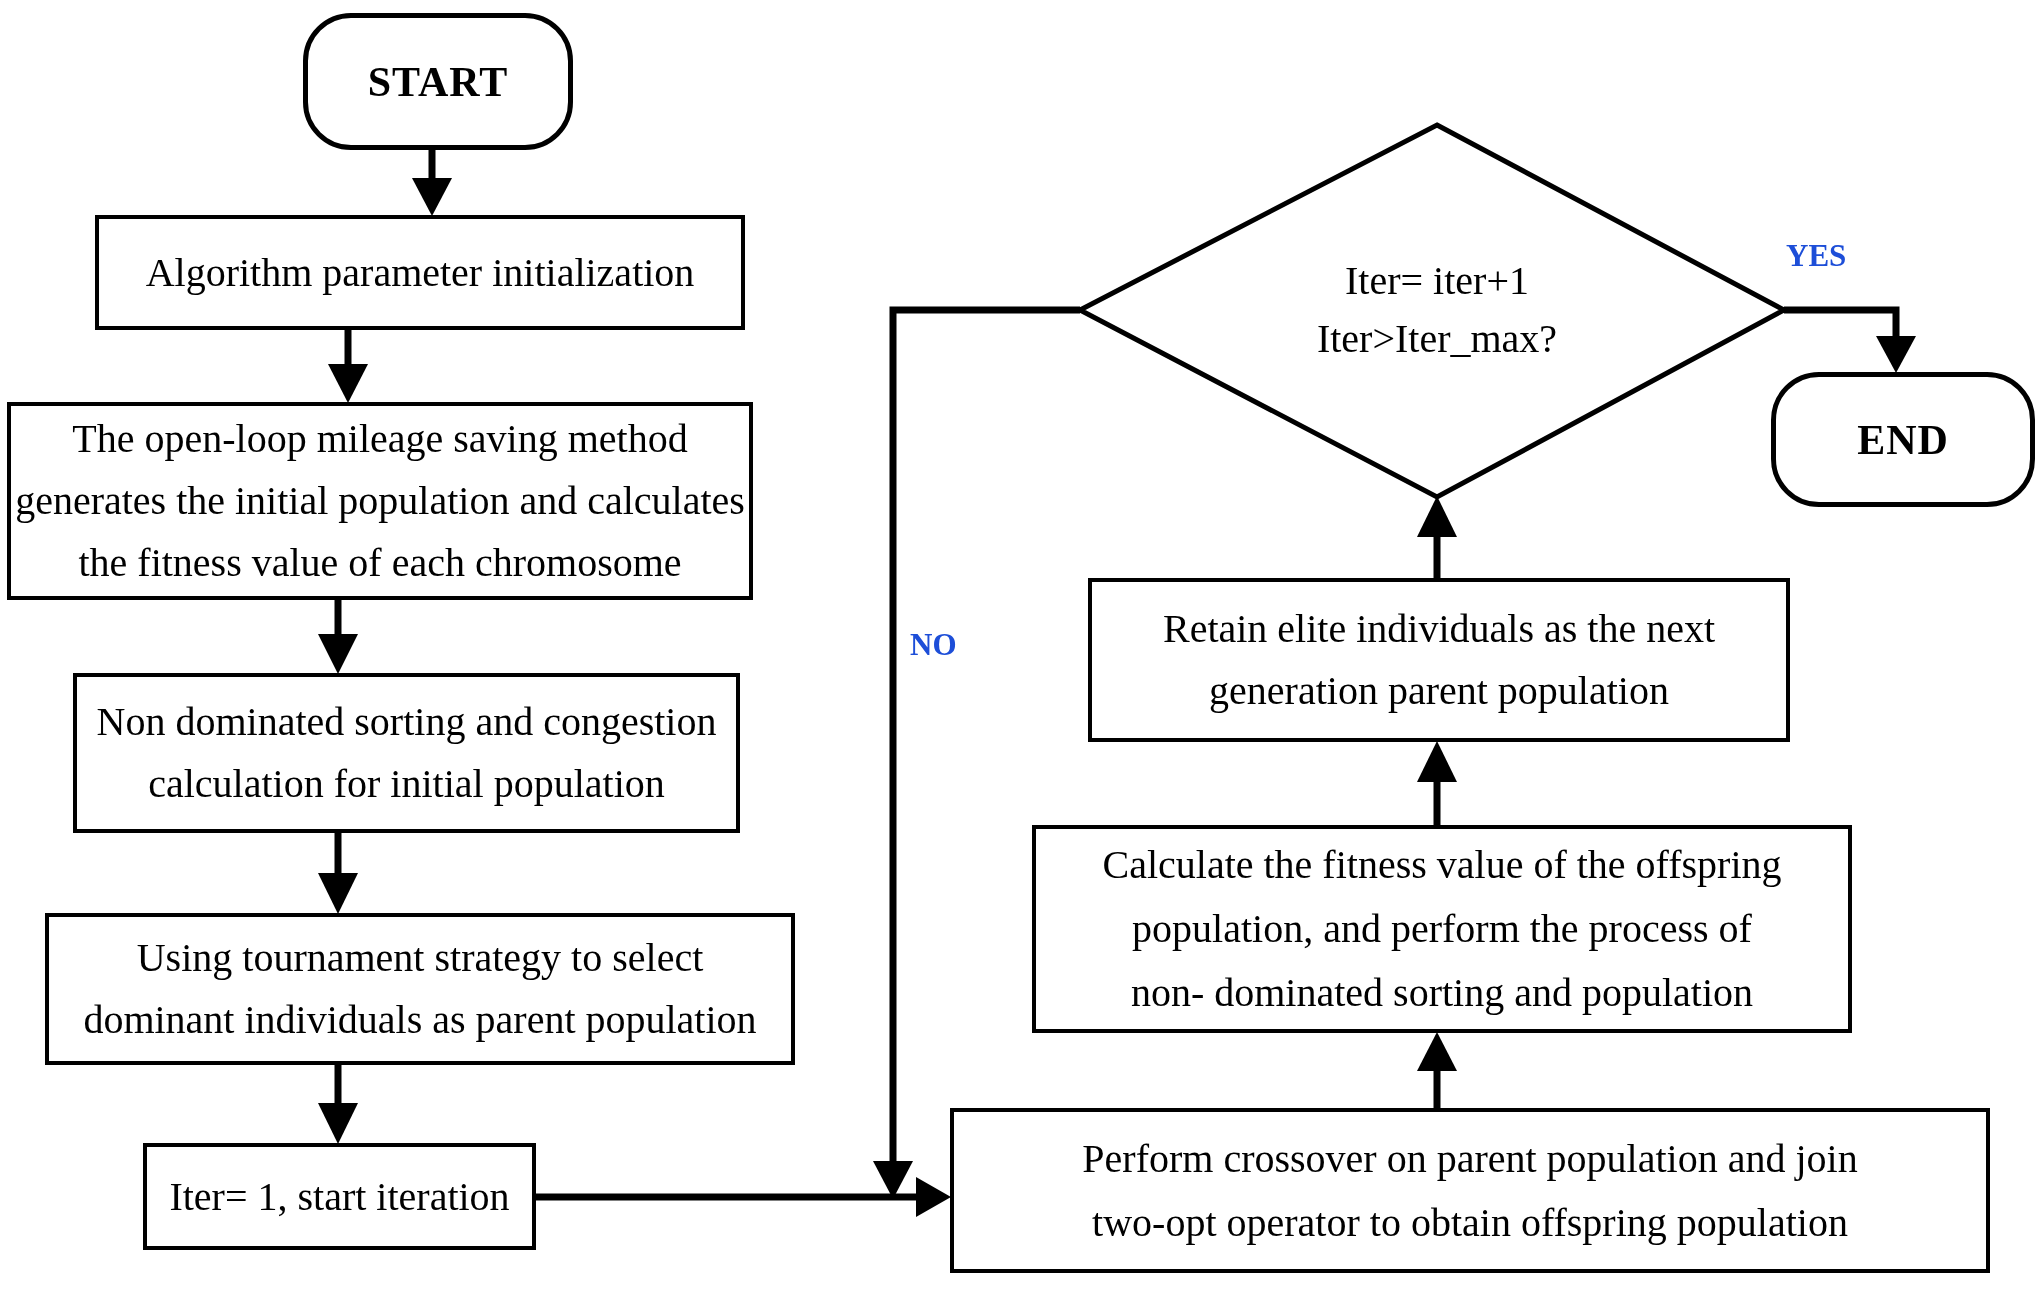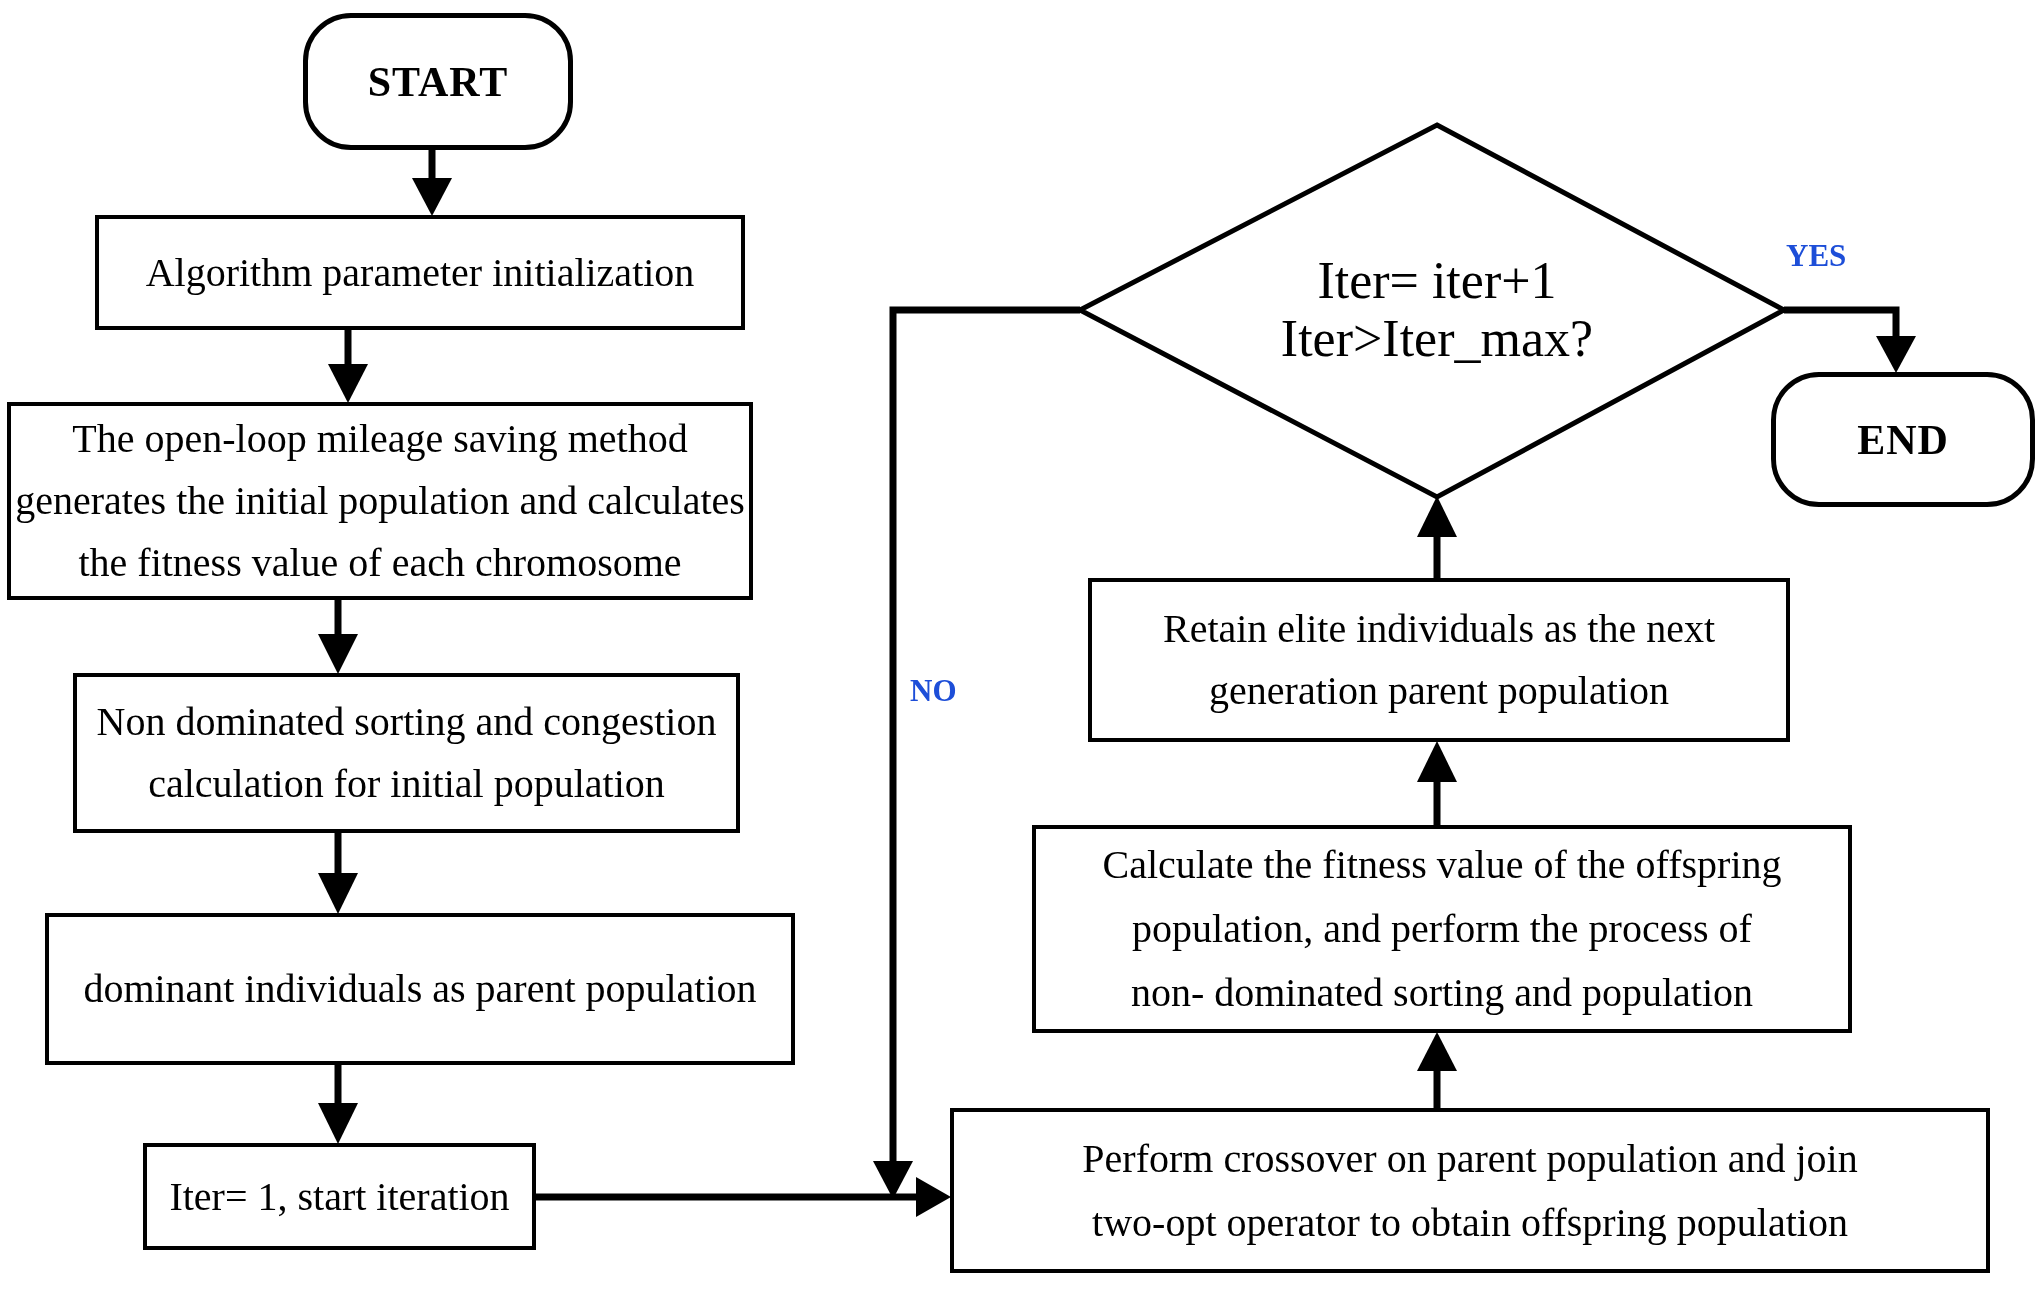--- a/index.html
+++ b/index.html
@@ -48,21 +48,21 @@
   }
   .decision-text {
     position: absolute;
     display: flex;
     flex-direction: column;
     align-items: center;
     justify-content: center;
     text-align: center;
     background: transparent;
     border: none;
-    font-size: 52px;
+    font-size: 40px;
     line-height: 58px;
     z-index: 2;
   }
   .edge-label {
     position: absolute;
     font-weight: bold;
     font-size: 31px;
     color: #1d4ed8;
     z-index: 2;
     white-space: nowrap;
@@ -149,20 +149,21 @@
     <span class="ln">generates the initial population and calculates</span>
     <span class="ln">the fitness value of each chromosome</span>
   </div>
 
   <div class="node" style="left:73px; top:673px; width:667px; height:160px;">
     <span class="ln">Non dominated sorting and congestion</span>
     <span class="ln">calculation for initial population</span>
   </div>
 
   <div class="node" style="left:45px; top:913px; width:750px; height:152px;">
+    <span class="ln">Using tournament strategy to select</span>
     <span class="ln">dominant individuals as parent population</span>
   </div>
 
   <div class="node" style="left:143px; top:1143px; width:393px; height:107px;">
     <span class="ln">Iter= 1, start iteration</span>
   </div>
 
   <div class="node" style="left:950px; top:1108px; width:1040px; height:165px; line-height:64px;">
     <span class="ln">Perform crossover on parent population and join</span>
     <span class="ln">two-opt operator to obtain offspring population</span>
@@ -182,15 +183,15 @@
   <div class="decision-text" style="left:1187px; top:235px; width:500px; height:150px;">
     <span class="ln">Iter= iter+1</span>
     <span class="ln">Iter&gt;Iter_max?</span>
   </div>
 
   <div class="node terminal" style="left:1763px; top:372px; width:264px; height:135px;">
     <span class="ln">END</span>
   </div>
 
   <div class="edge-label" style="left:1786px; top:238px;">YES</div>
-  <div class="edge-label" style="left:910px; top:673px;">NO</div>
+  <div class="edge-label" style="left:910px; top:627px;">NO</div>
 
 </div>
 
 </body></html>

